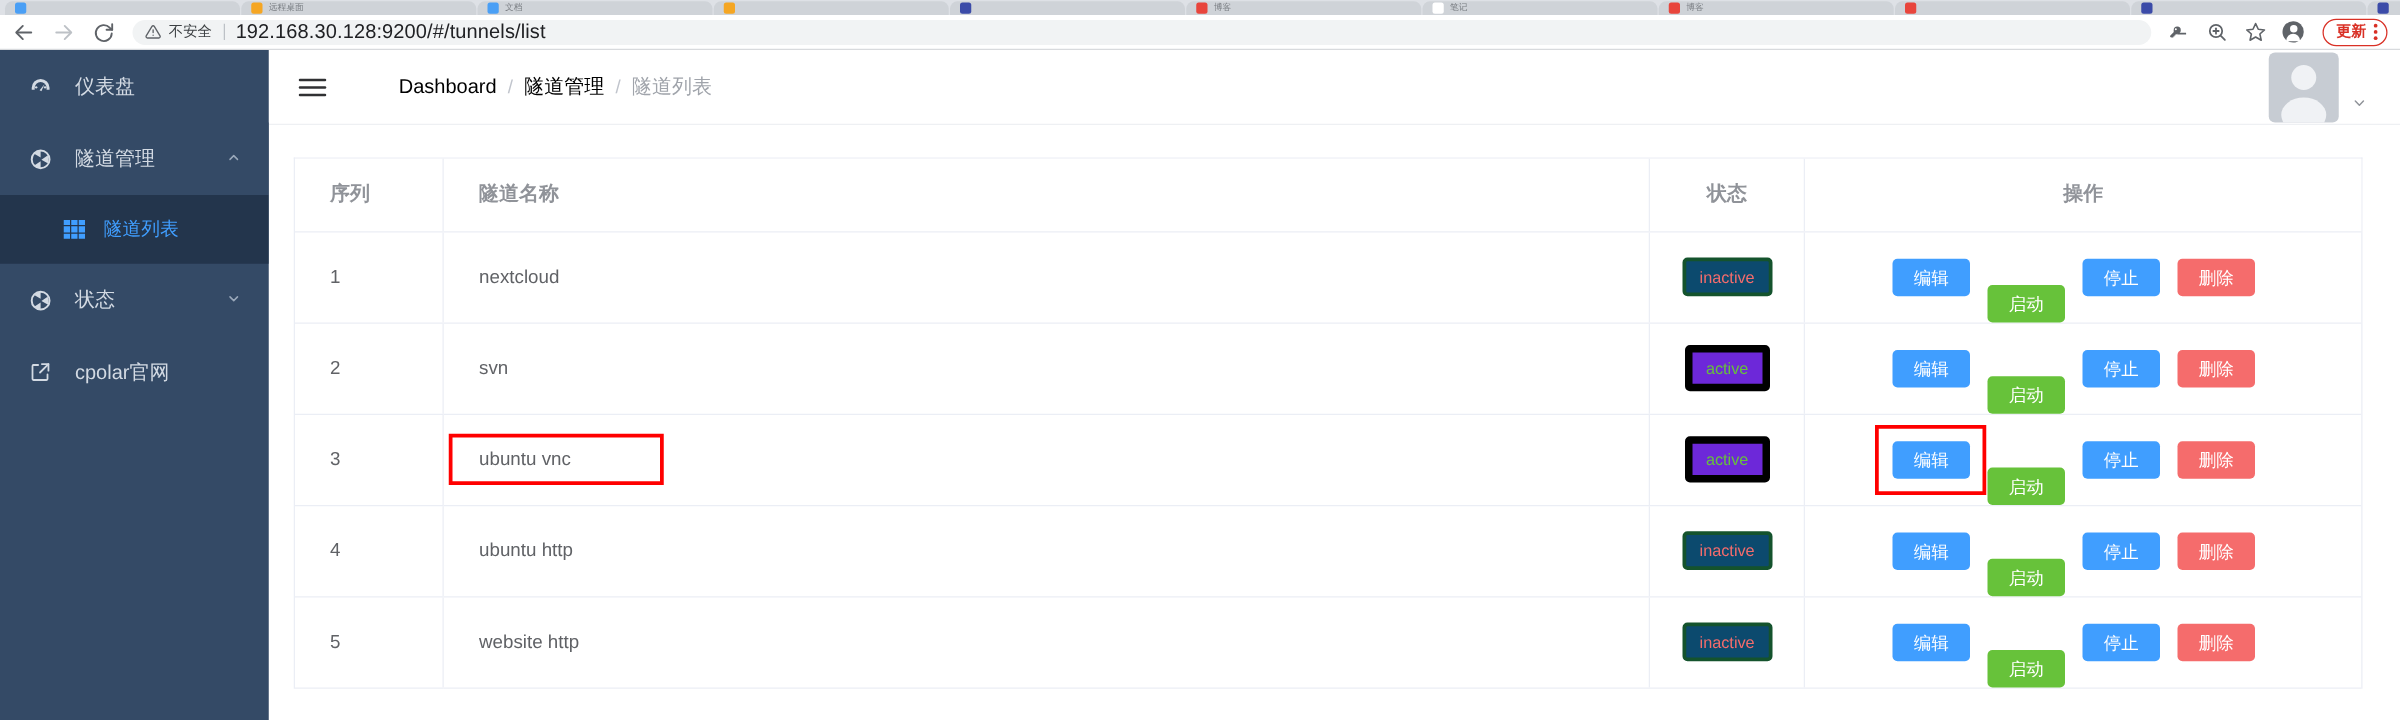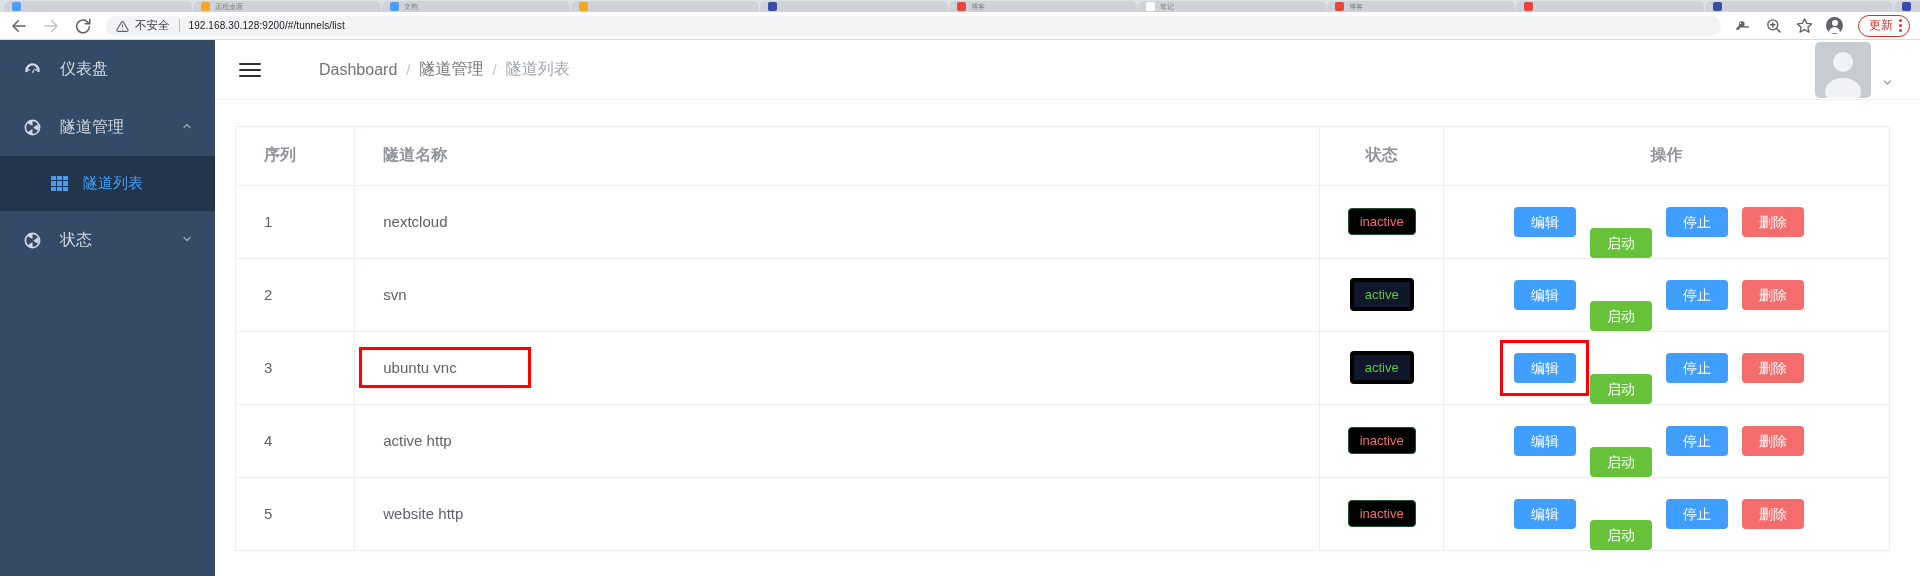--- a/index.html
+++ b/index.html
@@ -44,42 +44,42 @@
   .nav-ico svg { display: block; }
 
   .omnibox {
     flex: 1; height: 20px; background: #f1f3f4; border-radius: 10px;
     display: flex; align-items: center; padding: 0 10px; gap: 6px;
   }
   .warn-ico { width: 13px; height: 13px; color: #5f6368; flex: none; }
   .warn-text { font-size: 11.5px; color: #3c4043; white-space: nowrap; }
   .omni-div { width: 1px; height: 13px; background: #bdc1c6; margin: 0 3px; }
   .omni-url {
-    font-size: 10px; color: #202124; white-space: nowrap;
+    font-size: 16px; color: #202124; white-space: nowrap;
     overflow: hidden; text-overflow: ellipsis; letter-spacing: .1px;
   }
 
   .tb-right { display: flex; align-items: center; gap: 13px; margin-left: 12px; }
   .tb-ico { width: 18px; height: 18px; color: #5f6368; display: flex; align-items: center; justify-content: center; }
   .avatar-ico {
     width: 17px; height: 17px; border-radius: 50%;
     background: #5f6368; position: relative; flex: none;
   }
   .avatar-ico::before {
     content: ""; position: absolute; top: 3px; left: 5.5px;
     width: 6px; height: 6px; border-radius: 50%; background: #fff;
   }
   .avatar-ico::after {
     content: ""; position: absolute; bottom: 1px; left: 3px;
     width: 11px; height: 6px; border-radius: 6px 6px 0 0; background: #fff;
   }
   .update-pill {
     display: flex; align-items: center; gap: 6px;
     border: 1px solid #d93025; border-radius: 13px;
-    height: 22px; padding: 0 7px 0 10px; margin-left: 2px;
+    height: 22px; padding: 0 7px 0 10px; margin-left: 2px; font-weight: bold;
   }
   .update-label { font-size: 12px; color: #d93025; white-space: nowrap; }
   .kebab { display: flex; flex-direction: column; gap: 2px; }
   .kebab i { width: 3px; height: 3px; border-radius: 50%; background: #d93025; display: block; }
 
   
   .app { display: flex; height: 536px; background: #fff; }
 
   
   .sidebar {
@@ -116,21 +116,21 @@
     padding: 0 26px 0 24px; border-bottom: 1px solid #eef0f3; background: #fff;
   }
   .hamburger { width: 26px; display: flex; flex-direction: column; gap: 4px; cursor: pointer; margin-right: 26px; }
   .hamburger i { height: 2px; background: #303133; display: block; border-radius: 1px; }
   .hamburger i:nth-child(1) { width: 22px; }
   .hamburger i:nth-child(2) { width: 22px; }
   .hamburger i:nth-child(3) { width: 22px; }
   .ham-wrap { position: relative; margin-right: 28px; display: flex; align-items: center; }
 
   .crumbs { display: flex; align-items: center; gap: 9px; font-size: 16px; }
-  .crumb { color: #737373; white-space: nowrap; }
+  .crumb { color: #000000; white-space: nowrap; }
   .crumb.muted { color: #a0a4ab; }
   .crumb-sep { color: #c0c4cc; font-size: 15px; }
 
   .topbar-right { margin-left: auto; display: flex; align-items: center; gap: 10px; }
   .user-avatar {
     width: 56px; height: 56px; border-radius: 5px; background: #c7ccd3;
     position: relative; overflow: hidden; flex: none;
   }
   .user-avatar::before {
     content: ""; position: absolute; top: 10px; left: 50%; transform: translateX(-50%);
@@ -162,22 +162,22 @@
   th.center, td.center { text-align: center; padding-left: 0; }
   td.col-name-cell { border-left: 1px solid #ebeef5; }
   th.col-name-h { border-left: 1px solid #ebeef5; }
   td.col-state-cell, th.col-state-h { border-left: 1px solid #ebeef5; }
   td.col-ops-cell, th.col-ops-h { border-left: 1px solid #ebeef5; }
 
   .badge {
     display: inline-block; font-size: 13px; padding: 6px 11px;
     border-radius: 4px; line-height: 1;
   }
-  .badge.inactive { background: #000000; border: 1px solid #14532d; color: #f56c6c; }
-  .badge.active { background: #0f172a; border: 4px solid #000000; color: #67c23a; }
+  .badge.inactive { background: #0c4a6e; border: 3px solid #14532d; color: #f56c6c; }
+  .badge.active { background: #6d28d9; border: 6px solid #000000; color: #67c23a; }
 
   .ops { display: flex; align-items: center; justify-content: flex-start; gap: 14px; padding-left: 42px; }
   .btn {
     font-size: 14px; color: #fff; border: none; border-radius: 4px;
     padding: 0 17px; height: 30px; line-height: 30px; cursor: pointer;
     font-family: inherit; white-space: nowrap;
   }
   .btn.primary { background: #409eff; }
   .btn.success { background: #67c23a; margin-top: 42px; }
   .btn.danger  { background: #f56c6c; }
@@ -368,20 +368,30 @@
             </svg>
         </span>
         <span>状态</span>
         <span class="chev">
           <svg width="12" height="12" viewBox="0 0 24 24" fill="none" stroke="currentColor" stroke-width="2.4" stroke-linecap="round" stroke-linejoin="round">
               <polyline points="6 9 12 15 18 9"></polyline>
             </svg>
         </span>
       </div>
 
+      <div class="side-item">
+        <span class="ico">
+          <svg width="18" height="18" viewBox="0 0 24 24" fill="none" stroke="currentColor" stroke-width="1.9" stroke-linecap="round" stroke-linejoin="round">
+              <path d="M10 4H5a1 1 0 0 0-1 1v14a1 1 0 0 0 1 1h14a1 1 0 0 0 1-1v-5"></path>
+              <polyline points="14 3 21 3 21 10"></polyline>
+              <line x1="21" y1="3" x2="12" y2="12"></line>
+            </svg>
+        </span>
+        <span>cpolar官网</span>
+      </div>
     </nav>
 
     <div class="main">
 
       <div class="topbar">
         <div class="ham-wrap">
           <span class="hamburger">
               <i></i>
               <i></i>
               <i></i>
@@ -458,21 +468,21 @@
                     <div class="ops">
                       <span class="anno anno-edit"><button class="btn primary">编辑</button></span>
                       <button class="btn success">启动</button>
                       <button class="btn primary">停止</button>
                       <button class="btn danger">删除</button>
                     </div>
                   </td>
                 </tr>
                 <tr>
                   <td>4</td>
-                  <td class="col-name-cell"><span>active http</span></td>
+                  <td class="col-name-cell"><span>ubuntu http</span></td>
                   <td class="center col-state-cell"><span class="badge inactive">inactive</span></td>
                   <td class="col-ops-cell">
                     <div class="ops">
                       <button class="btn primary">编辑</button>
                       <button class="btn success">启动</button>
                       <button class="btn primary">停止</button>
                       <button class="btn danger">删除</button>
                     </div>
                   </td>
                 </tr>

